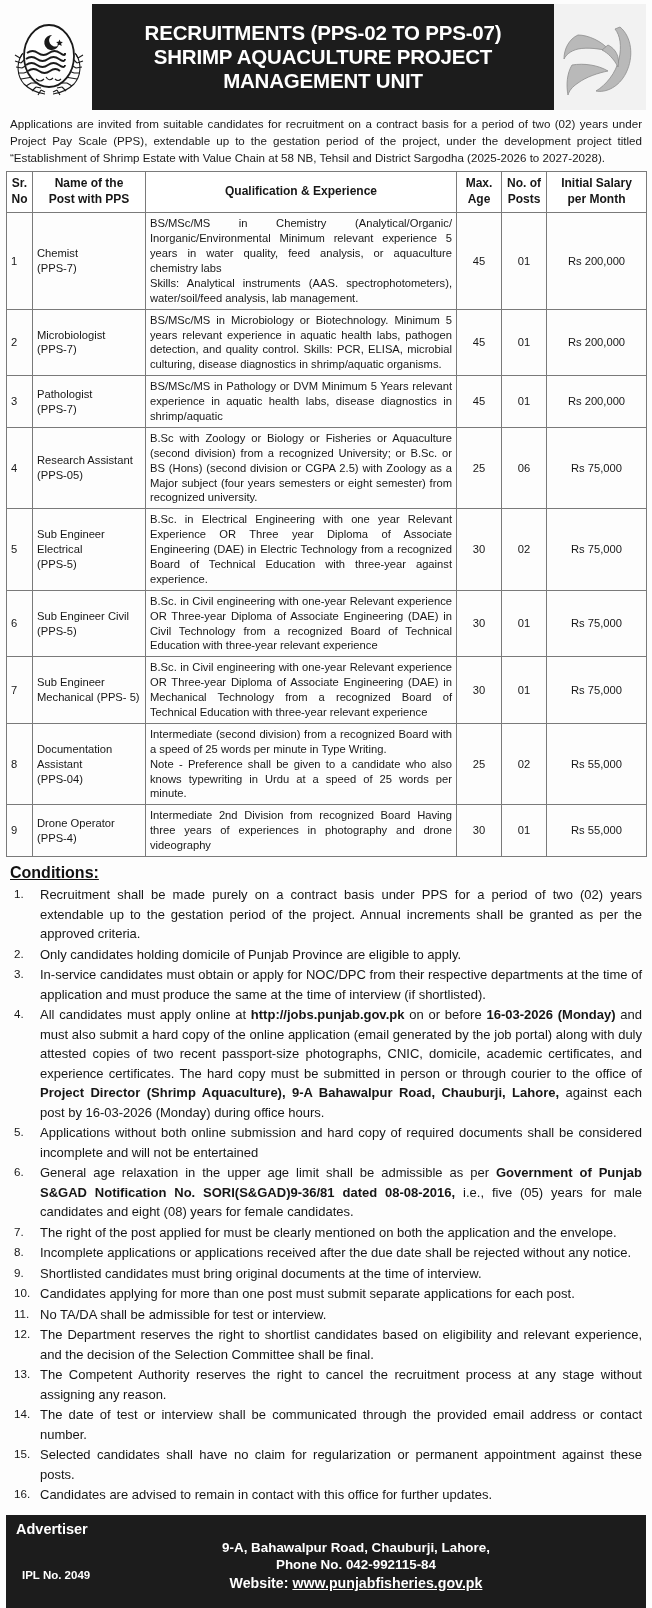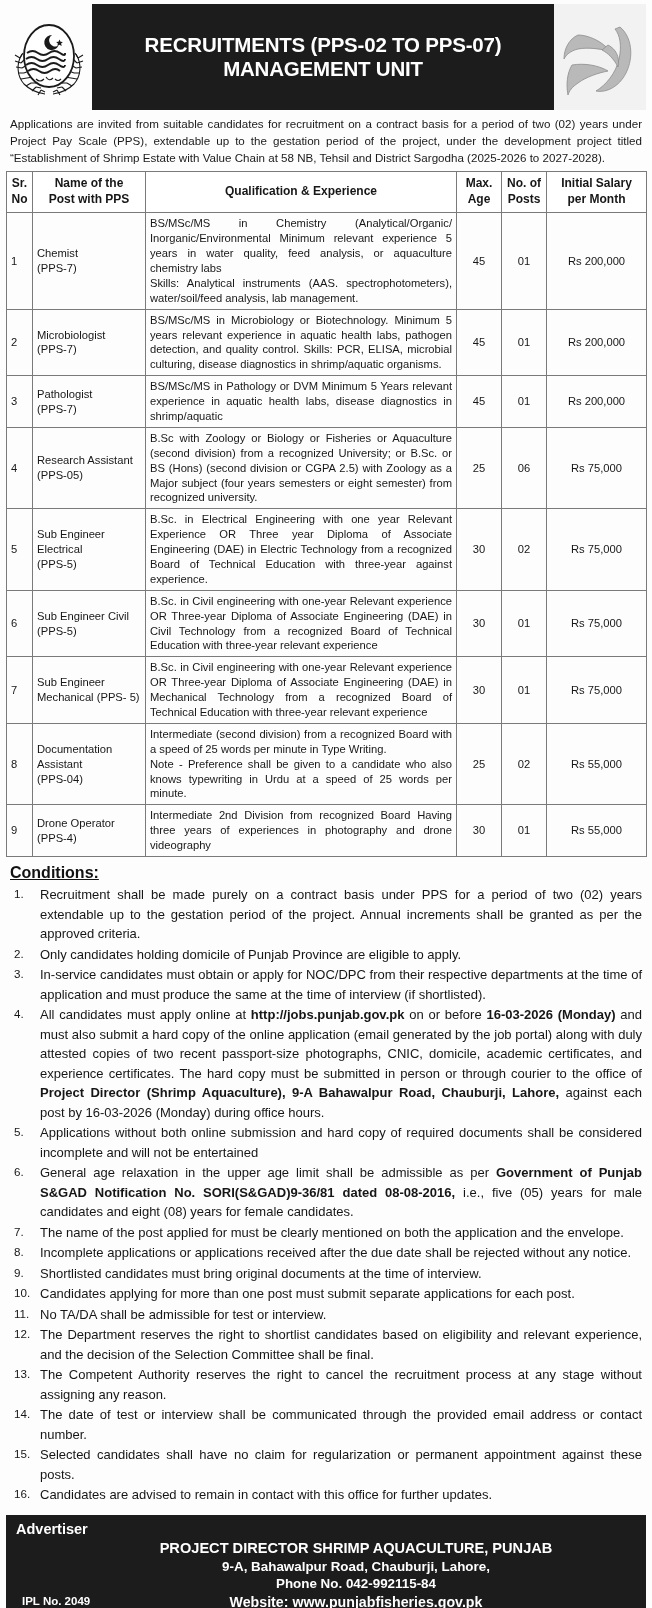--- a/index.html
+++ b/index.html
@@ -156,21 +156,21 @@
   }
   .footer .advertiser {
     font-size: 14.5px;
     font-weight: bold;
     text-align: left;
     line-height: 1.2;
   }
   .footer .ipl {
     position: absolute;
     left: 14px;
-    bottom: 12px;
+    bottom: 28px;
     font-size: 11.5px;
     font-weight: bold;
   }
   .footer .addr-block {
     margin-left: 60px;
     text-align: center;
     margin-top: 1px;
   }
   .footer .f1 { font-size: 14.6px; font-weight: bold; line-height: 1.3; }
   .footer .f2 { font-size: 13.4px; font-weight: bold; line-height: 1.3; }
@@ -210,20 +210,21 @@
         </g>
 
         <g stroke="#1a1a1a" stroke-width="1.1" fill="none">
           <path d="M24 65 q4 4 8 0 M34 63 q3 5 7 1 M43 65 q3 3 6 0"></path>
         </g>
       </svg>
     </div>
 
     <div class="title-banner">
       <div class="tline">RECRUITMENTS (PPS-02 TO PPS-07)</div>
+      <div class="tline">SHRIMP AQUACULTURE PROJECT</div>
       <div class="tline">MANAGEMENT UNIT</div>
     </div>
 
     <div class="shrimp-box">
       <svg class="shrimp" viewBox="0 0 84 84">
         <g fill="#b9b9b9" stroke="#8d8d8d" stroke-width="0.8">
           <path d="M62 12 C74 22 76 42 68 58 C61 72 48 78 38 76 C48 70 58 58 61 44 C64 31 62 20 57 14 Z"></path>
           <path d="M20 20 C30 20 44 26 52 36 C42 34 30 32 20 34 C12 36 8 40 6 44 C6 34 11 24 20 20 Z"></path>
           <path d="M14 50 C26 48 40 50 50 56 C40 58 28 62 20 68 C14 72 11 76 10 80 C8 70 9 58 14 50 Z"></path>
           <path d="M50 30 C58 34 62 42 60 52 C56 44 50 38 44 35 Z"></path>
@@ -346,36 +347,35 @@
   </table>
 
   <div class="cond-heading">Conditions:</div>
   <ol class="conditions" id="conditions-list">
       <li><span>Recruitment shall be made purely on a contract basis under PPS for a period of two (02) years extendable up to the gestation period of the project. Annual increments shall be granted as per the approved criteria.</span></li>
       <li><span>Only candidates holding domicile of Punjab Province are eligible to apply.</span></li>
       <li><span>In-service candidates must obtain or apply for NOC/DPC from their respective departments at the time of application and must produce the same at the time of interview (if shortlisted).</span></li>
       <li><span>All candidates must apply online at </span><b>http://jobs.punjab.gov.pk</b><span> on or before </span><b>16-03-2026 (Monday)</b><span> and must also submit a hard copy of the online application (email generated by the job portal) along with duly attested copies of two recent passport-size photographs, CNIC, domicile, academic certificates, and experience certificates. The hard copy must be submitted in person or through courier to the office of </span><b>Project Director (Shrimp Aquaculture), 9-A Bahawalpur Road, Chauburji, Lahore,</b><span> against each post by 16-03-2026 (Monday) during office hours.</span></li>
       <li><span>Applications without both online submission and hard copy of required documents shall be considered incomplete and will not be entertained</span></li>
       <li><span>General age relaxation in the upper age limit shall be admissible as per </span><b>Government of Punjab S&amp;GAD Notification No. SORI(S&amp;GAD)9-36/81 dated 08-08-2016,</b><span> i.e., five (05) years for male candidates and eight (08) years for female candidates.</span></li>
-      <li><span>The name of the post applied for must be clearly mentioned on both the application and the envelope.</span></li>
+      <li><span>The right of the post applied for must be clearly mentioned on both the application and the envelope.</span></li>
       <li><span>Incomplete applications or applications received after the due date shall be rejected without any notice.</span></li>
       <li><span>Shortlisted candidates must bring original documents at the time of interview.</span></li>
       <li><span>Candidates applying for more than one post must submit separate applications for each post.</span></li>
       <li><span>No TA/DA shall be admissible for test or interview.</span></li>
       <li><span>The Department reserves the right to shortlist candidates based on eligibility and relevant experience, and the decision of the Selection Committee shall be final.</span></li>
       <li><span>The Competent Authority reserves the right to cancel the recruitment process at any stage without assigning any reason.</span></li>
       <li><span>The date of test or interview shall be communicated through the provided email address or contact number.</span></li>
       <li><span>Selected candidates shall have no claim for regularization or permanent appointment against these posts.</span></li>
       <li><span>Candidates are advised to remain in contact with this office for further updates.</span></li>
     </ol>
 
   <div class="footer">
     <div class="advertiser">Advertiser</div>
     <div class="ipl">IPL No. 2049</div>
     <div class="addr-block">
-      <div class="f1">PROJECT DIRECTOR SHRIMP AQUACULTURE, PUNJAB</div>
       <div class="f2">9-A, Bahawalpur Road, Chauburji, Lahore,</div>
       <div class="f3">Phone No. 042-992115-84</div>
       <div class="f4"><span>Website: </span><span class="site">www.punjabfisheries.gov.pk</span></div>
     </div>
   </div>
 
 </div>
 
 </body></html>

